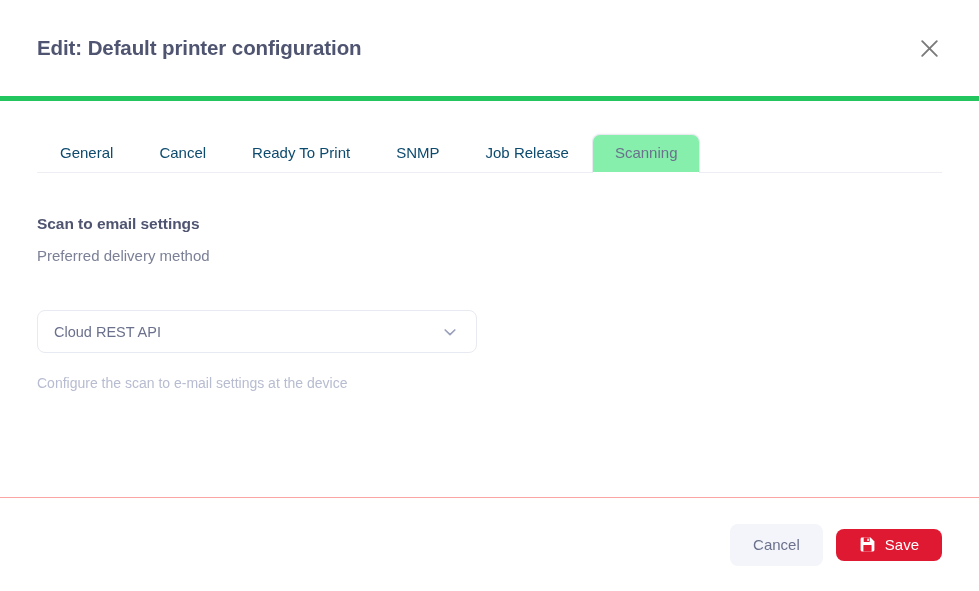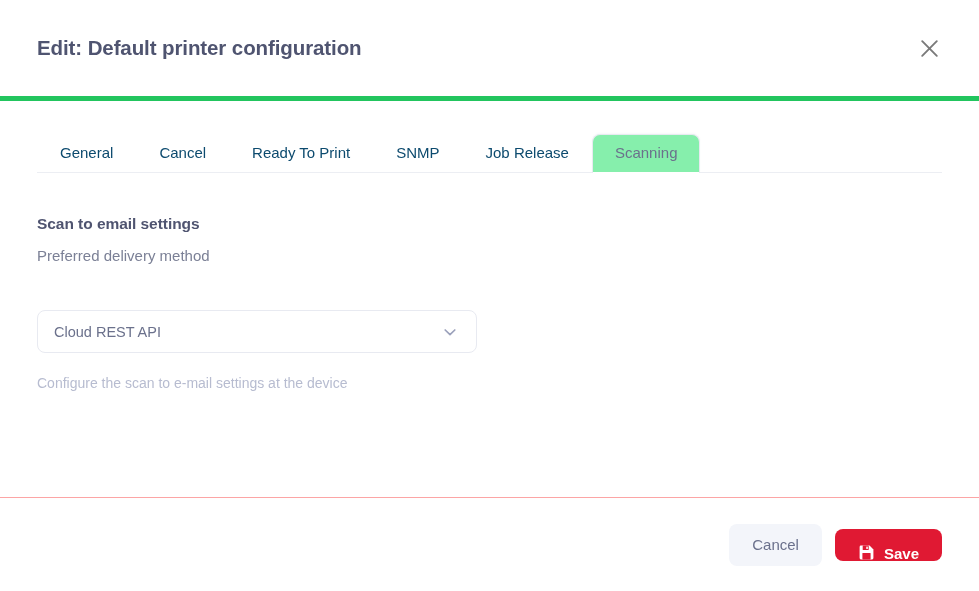--- a/index.html
+++ b/index.html
@@ -198,23 +198,22 @@
     background: #f3f5fa;
     color: #6b718c;
     height: 42px;
     padding: 0 23px;
   }
   .btn-save {
     background: #e01933;
     color: #ffffff;
     height: 32px;
     padding: 0 23px;
-    font-weight: bold;
+    font-weight: normal;
     gap: 9px;
-    align-items: flex-end;
   }
   .btn-save .save-icon {
     display: flex;
     align-items: center;
     justify-content: center;
   }
   .btn-save .save-icon svg { display: block; }
 </style>
 </head>
 <body>

